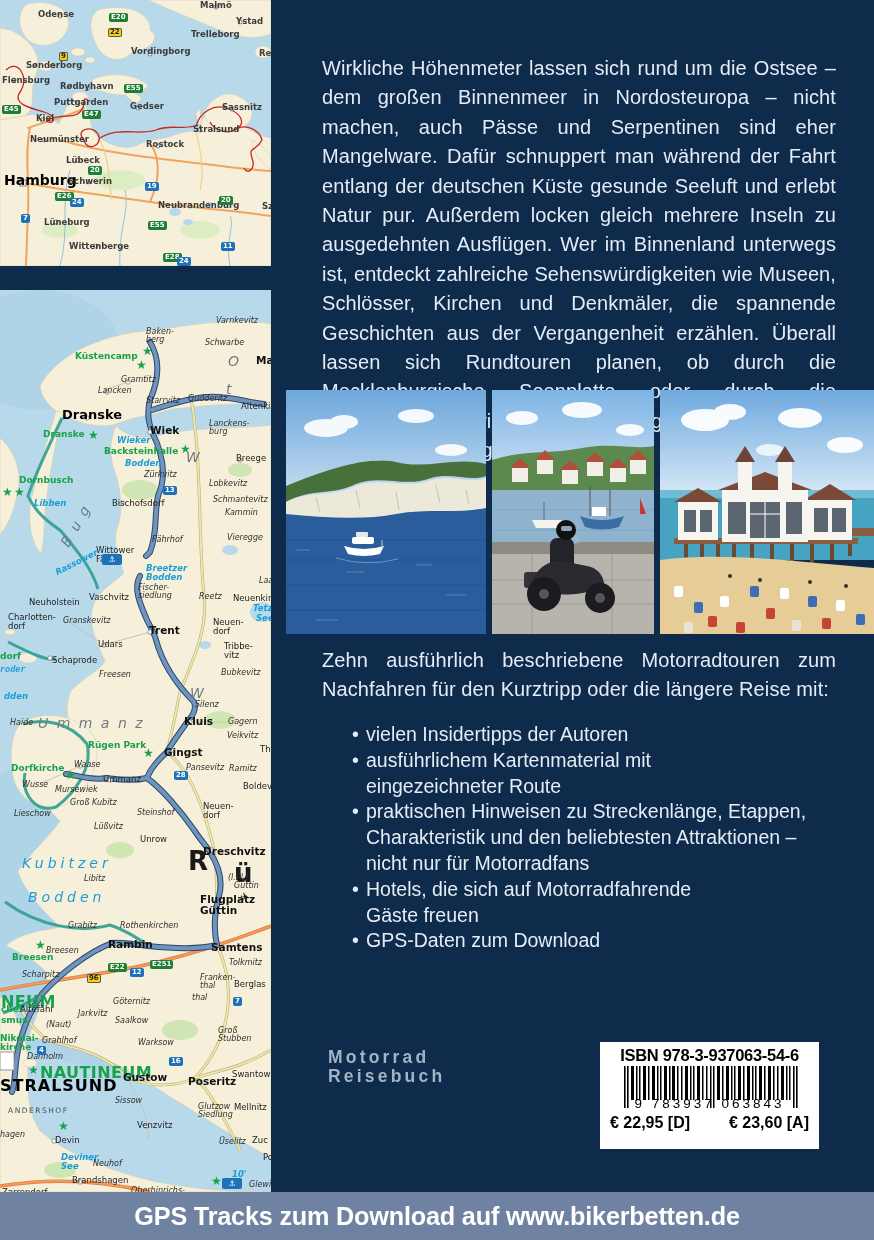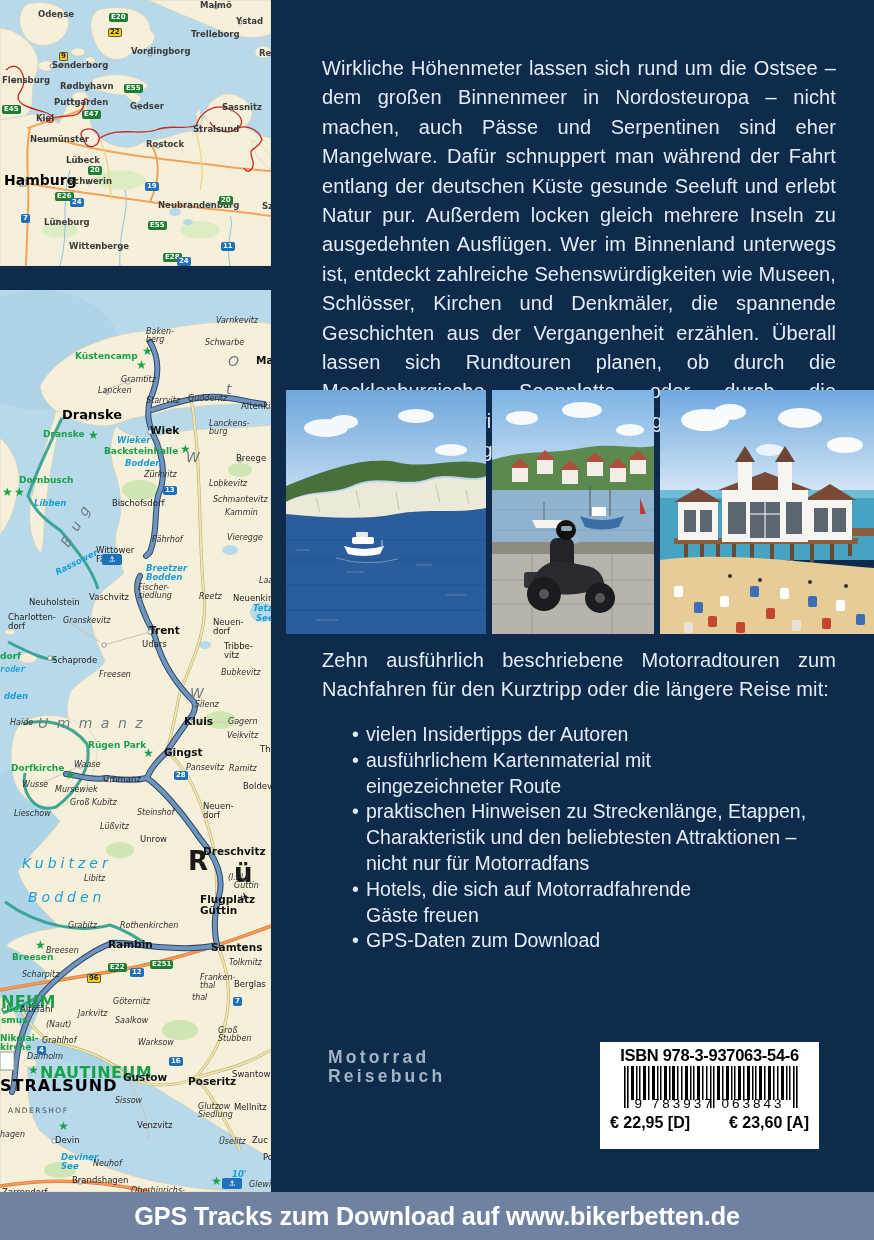--- a/index.html
+++ b/index.html
@@ -150,21 +150,21 @@
           <circle cx="96" cy="246" r="2"></circle>
         <rect x="20" y="180" width="6" height="6"></rect>
       </g>
     </svg>
     <div class="labels" id="map-top-layer">
         <span class="ml place" style="left: 38px; top: 10px;">Odense</span>
         <span class="ml place" style="left: 200px; top: 1px;">Malmö</span>
         <span class="ml place" style="left: 236px; top: 17px;">Ystad</span>
         <span class="ml place" style="left: 191px; top: 30px;">Trelleborg</span>
         <span class="ml place" style="left: 131px; top: 47px;">Vordingborg</span>
-        <span class="ml place" style="left: 26px; top: 61px; margin-left: 26px;">Sønderborg</span>
+        <span class="ml place" style="left: 26px; top: 61px;">Sønderborg</span>
         <span class="ml place" style="left: 2px; top: 76px;">Flensburg</span>
         <span class="ml place" style="left: 60px; top: 82px;">Rødbyhavn</span>
         <span class="ml place" style="left: 54px; top: 98px;">Puttgarden</span>
         <span class="ml place" style="left: 130px; top: 102px;">Gedser</span>
         <span class="ml place" style="left: 222px; top: 103px;">Sassnitz</span>
         <span class="ml place" style="left: 36px; top: 114px;">Kiel</span>
         <span class="ml place" style="left: 193px; top: 125px;">Stralsund</span>
         <span class="ml place" style="left: 30px; top: 135px;">Neumünster</span>
         <span class="ml place" style="left: 146px; top: 140px;">Rostock</span>
         <span class="ml place" style="left: 66px; top: 156px;">Lübeck</span>
@@ -345,21 +345,21 @@
         <span class="ml locality" style="left: 8px; top: 323px;">Charlotten-
 dorf</span>
         <span class="ml village" style="left: 63px; top: 327px;">Granskevitz</span>
         <span class="ml village" style="left: 199px; top: 303px;">Reetz</span>
         <span class="ml locality" style="left: 233px; top: 304px;">Neuenkir</span>
         <span class="ml water" style="left: 253px; top: 314px;">Tetzi</span>
         <span class="ml water" style="left: 256px; top: 324px;">See</span>
         <span class="ml locality" style="left: 213px; top: 328px;">Neuen-
 dorf</span>
         <span class="ml town" style="left: 149px; top: 335px;">Trent</span>
-        <span class="ml locality" style="left: 98px; top: 350px; padding-left: 44px;">Udars</span>
+        <span class="ml locality" style="left: 98px; top: 350px;">Udars</span>
         <span class="ml locality" style="left: 224px; top: 352px;">Tribbe-
 vitz</span>
         <span class="ml locality" style="left: 52px; top: 366px;">Schaprode</span>
         <span class="ml village" style="left: 221px; top: 379px;">Bubkevitz</span>
         <span class="ml village" style="left: 99px; top: 381px;">Freesen</span>
         <span class="ml water" style="left: 0px; top: 376px; font-family: Liberation Mono, monospace;">roder</span>
         <span class="ml water" style="left: 4px; top: 402px;">dden</span>
         <span class="ml poi" style="left: 0px; top: 362px;">dorf</span>
         <span class="ml village" style="left: 195px; top: 411px; text-align: center;">Silenz</span>
         <span class="ml village" style="left: 10px; top: 429px;">Haide</span>
@@ -378,21 +378,21 @@
         <span class="ml poi" style="left: 11px; top: 474px;">Dorfkirche</span>
         <span class="ml village" style="left: 74px; top: 471px;">Waase</span>
         <span class="ml village" style="left: 22px; top: 491px;">Wusse</span>
         <span class="ml village" style="left: 55px; top: 496px;">Mursewiek</span>
         <span class="ml locality" style="left: 103px; top: 485px;">Ummanz</span>
         <span class="ml village" style="left: 70px; top: 509px;">Groß Kubitz</span>
         <span class="ml village" style="left: 14px; top: 520px;">Lieschow</span>
         <span class="ml village" style="left: 137px; top: 519px;">Steinshof</span>
         <span class="ml locality" style="left: 203px; top: 512px;">Neuen-
 dorf</span>
-        <span class="ml village" style="left: 100px; top: 533px; text-align: right;">Lüßvitz</span>
+        <span class="ml village" style="left: 94px; top: 533px; text-align: right;">Lüßvitz</span>
         <span class="ml locality" style="left: 140px; top: 545px;">Unrow</span>
         <span class="ml town" style="left: 203px; top: 556px;">Dreschvitz</span>
         <span class="ml waterbig" style="left: 22px; top: 566px;">Kubitzer</span>
         <span class="ml waterbig" style="left: 28px; top: 600px;">Bodden</span>
         <span class="ml village" style="left: 84px; top: 585px;">Libitz</span>
         <span class="ml region" style="left: 188px; top: 558px;">R</span>
         <span class="ml region" style="left: 234px; top: 570px;">ü</span>
         <span class="ml village" style="left: 228px; top: 584px;">(l.Pl.)</span>
         <span class="ml village" style="left: 234px; top: 592px;">Güttin</span>
         <span class="ml town" style="left: 200px; top: 604px;">Flugplatz

